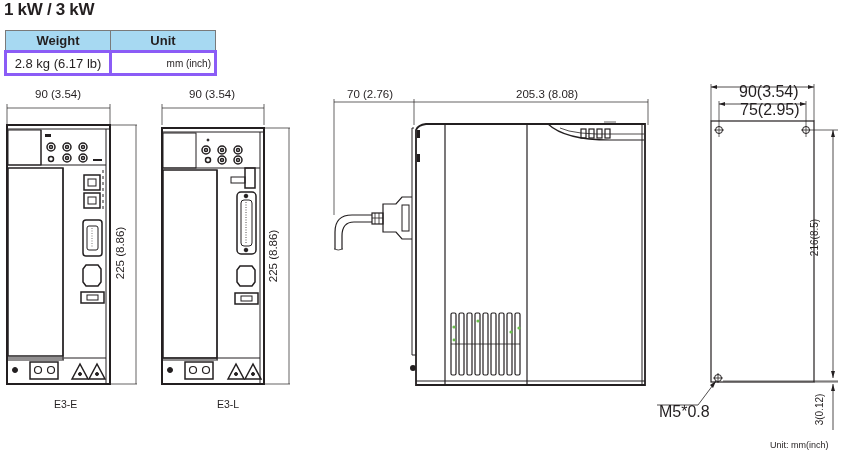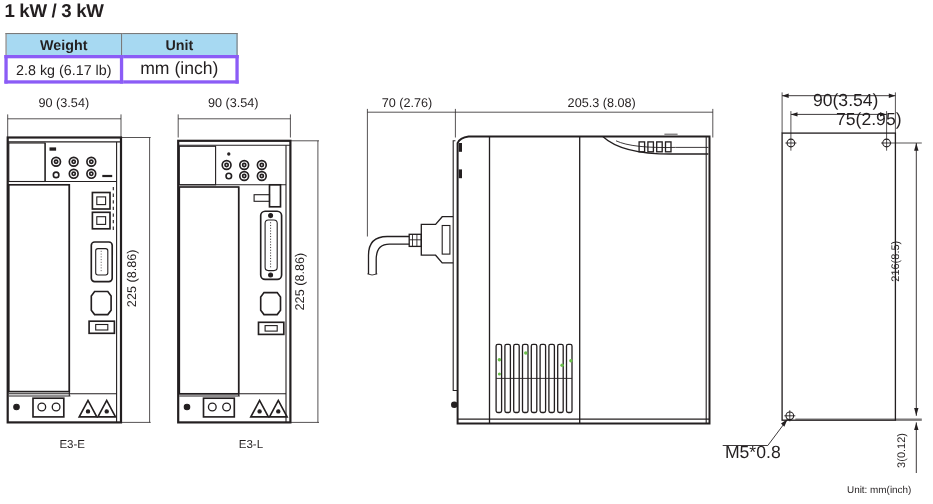--- a/index.html
+++ b/index.html
@@ -5,21 +5,21 @@
   html, body { margin:0; padding:0; background:#ffffff; }
   body { width:848px; height:458px; position:relative; overflow:hidden;
          font-family:"Liberation Sans", sans-serif; color:#231f20; }
   .title { position:absolute; left:4px; top:0px; font-size:17px; font-weight:bold; letter-spacing:-0.3px; }
   table.spec { position:absolute; left:4px; top:30px; border-collapse:collapse; font-size:13px; }
   table.spec th { background:#a7d9f2; font-weight:bold; border:1px solid #7a7a7a; height:19px; padding:0; }
   table.spec td { border:3px solid #8b5cf6; height:20px; padding:0 3px; text-align:center; white-space:nowrap; }
   table.spec th.w, table.spec td.w { width:96px; }
   table.spec th.u, table.spec td.u { width:96px; }
   table.spec td.w { font-size:13px; }
-  table.spec td.u { font-size:16px; }
+  table.spec td.u { font-size:10px;text-align:right; }
   .lbl { position:absolute; font-size:11.5px; color:#231f20; white-space:nowrap; }
   .lbl-sm { position:absolute; font-size:16px; color:#231f20; white-space:nowrap;margin-top:10px; }
   .vert { position:absolute; font-size:11.5px; white-space:nowrap; transform:rotate(-90deg); transform-origin:center center; }
   svg.draw { position:absolute; left:0; top:0; }
 </style>
 </head>
 <body>
 
 <div class="title">1 kW / 3 kW</div>
 
@@ -254,18 +254,18 @@
 <div class="lbl" style="left:54px; top:398px; font-size:10.5px;">E3-E</div>
 
 <div class="lbl" style="left:189px; top:88px;">90 (3.54)</div>
 <div class="vert" style="left:247px; top:250px;">225 (8.86)</div>
 <div class="lbl" style="left:217px; top:398px; font-size:10.5px;">E3-L</div>
 
 <div class="lbl" style="left:347px; top:88px;">70 (2.76)</div>
 <div class="lbl" style="left:516px; top:88px;">205.3 (8.08)</div>
 
 <div class="lbl-sm" style="left:739px; top:73px;">90(3.54)</div>
-<div class="lbl-sm" style="left:760px; top:91px;">75(2.95)</div>
+<div class="lbl-sm" style="left:740px; top:91px;">75(2.95)</div>
 <div class="vert" style="left:796px; top:232px; font-size:10px;">216(8.5)</div>
 <div class="vert" style="left:804px; top:404px; font-size:10px;">3(0.12)</div>
 <div class="lbl-sm" style="left:659px; top:393px;">M5*0.8</div>
 
 <div class="lbl" style="left:770px; top:440px; font-size:9px;">Unit: mm(inch)</div>
 
 </body></html>

